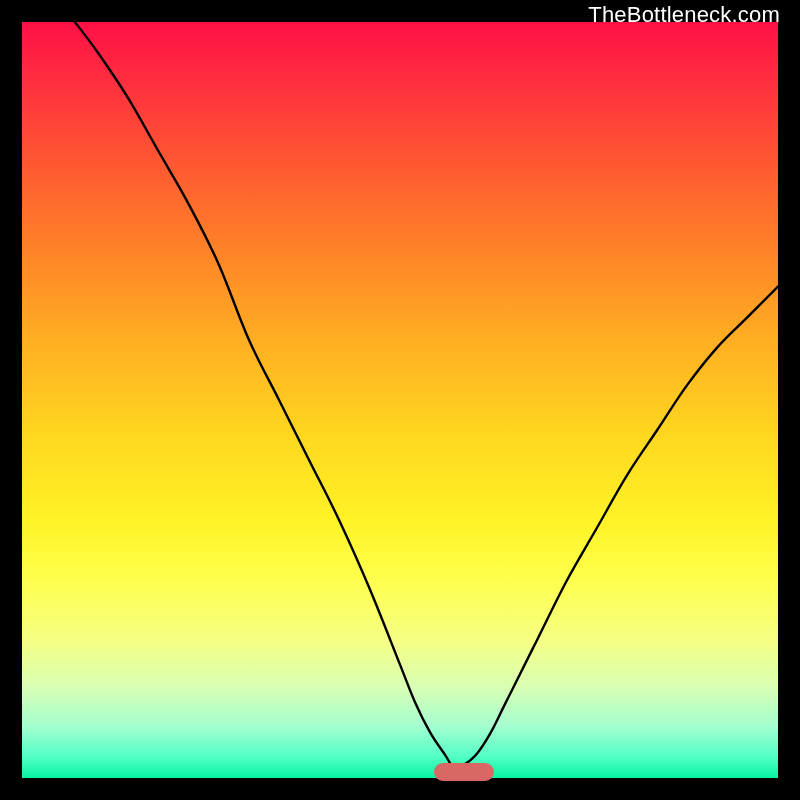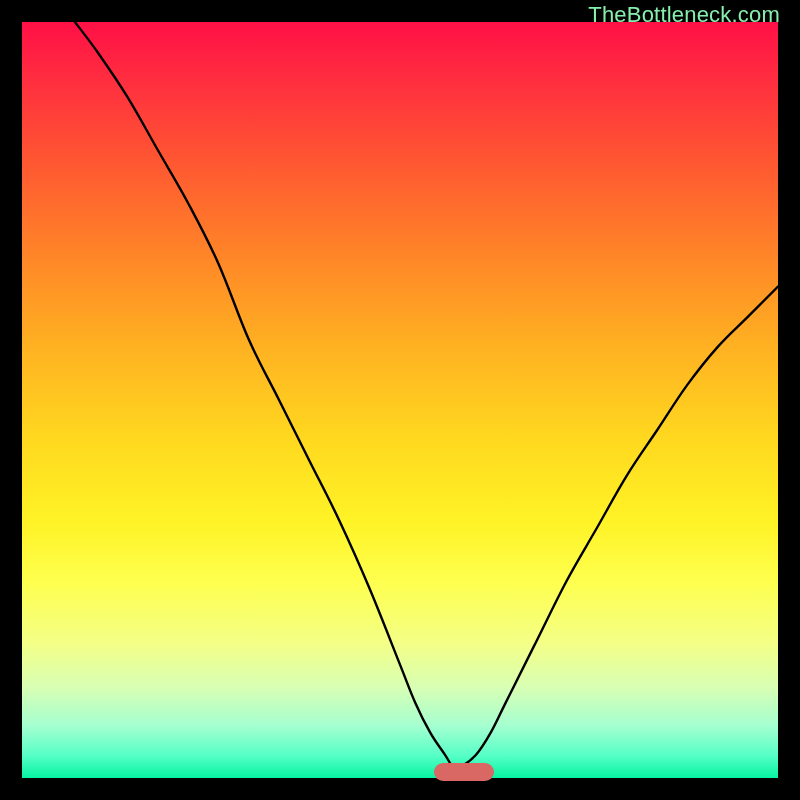--- a/index.html
+++ b/index.html
@@ -32,21 +32,21 @@
       #06f3a1 100%
     );
   }
   .watermark {
     position: absolute;
     top: 2px;
     right: 20px;
     font-family: Arial, Helvetica, sans-serif;
     font-size: 22px;
     font-weight: 500;
-    color: #86efac;
+    color: #ffffff;
     letter-spacing: 0.2px;
   }
   .curve {
     position: absolute;
     left: 22px;
     top: 22px;
     width: 756px;
     height: 756px;
     pointer-events: none;
   }

